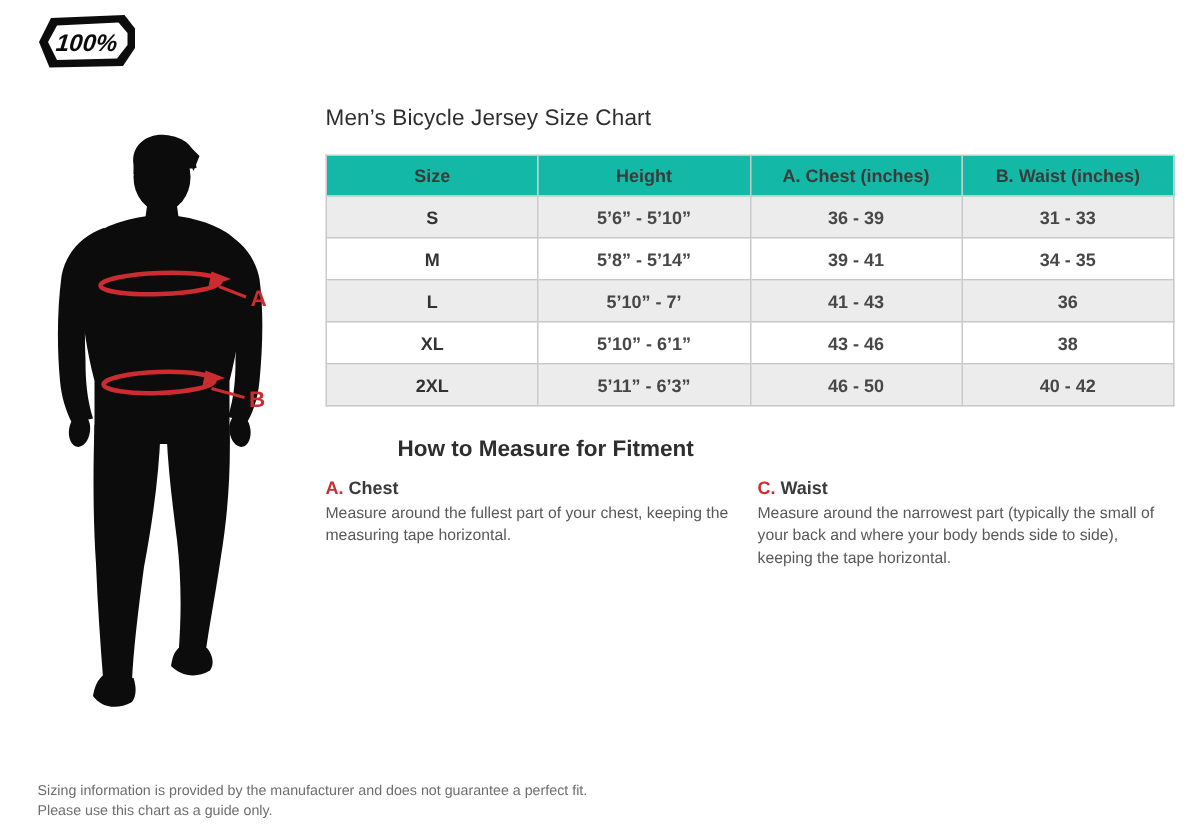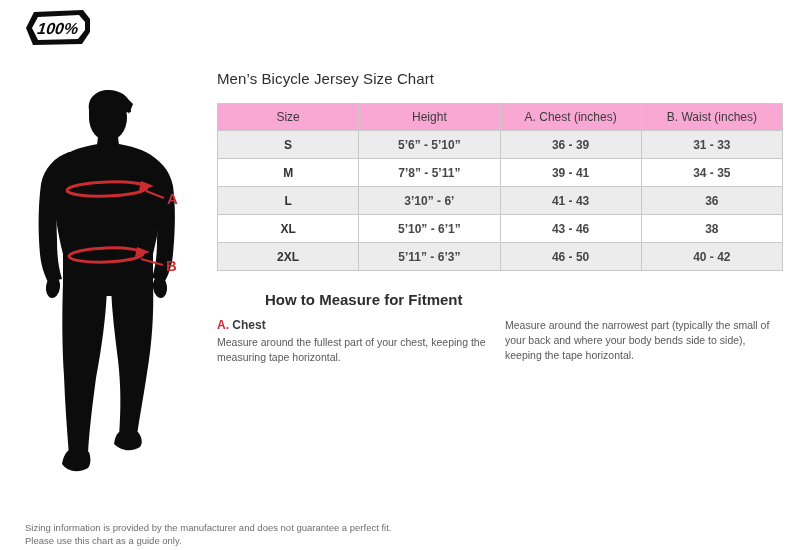--- a/index.html
+++ b/index.html
@@ -21,21 +21,21 @@
   table.size-table {
     position: absolute; left: 217px; top: 103px; width: 566px;
     border-collapse: collapse; table-layout: fixed;
     font-size: 12px; color: #474747;
   }
   table.size-table th, table.size-table td {
     border: 1px solid #c9c9c9; text-align: center; vertical-align: middle;
     height: 28px; padding: 0 4px; font-weight: bold;
   }
   table.size-table thead th {
-    background: #f9a8d4; font-weight: normal; color: #3b3b3b; height: 27px;
+    background: #14b8a6; font-weight: bold; color: #3b3b3b; height: 27px;
   }
   table.size-table td.size-cell { font-weight: bold; color: #333; }
   table.size-table tr.shade td { background: #ececec; }
   table.size-table tr.plain td { background: #ffffff; }
 
   .howto-title {
     position: absolute; left: 217px; top: 291px;
     font-size: 15px; font-weight: bold; color: #2e2e2e; margin-left: 48px;
   }
 
@@ -107,27 +107,27 @@
   </thead>
   <tbody>
     <tr class="shade">
       <td class="size-cell">S</td>
       <td>5’6” - 5’10”</td>
       <td>36 - 39</td>
       <td>31 - 33</td>
     </tr>
     <tr class="plain">
       <td class="size-cell">M</td>
-      <td>7’8” - 5’11”</td>
+      <td>5’8” - 5’14”</td>
       <td>39 - 41</td>
       <td>34 - 35</td>
     </tr>
     <tr class="shade">
       <td class="size-cell">L</td>
-      <td>3’10” - 6’</td>
+      <td>5’10” - 7’</td>
       <td>41 - 43</td>
       <td>36</td>
     </tr>
     <tr class="plain">
       <td class="size-cell">XL</td>
       <td>5’10” - 6’1”</td>
       <td>43 - 46</td>
       <td>38</td>
     </tr>
     <tr class="shade">
@@ -143,20 +143,24 @@
 
 <div class="measure-cols">
   <div class="measure-col-a">
     <div class="measure-label">
       <span class="measure-letter">A.</span>
       <span>Chest</span>
     </div>
     <div class="measure-desc">Measure around the fullest part of your chest, keeping the measuring tape horizontal.</div>
   </div>
   <div class="measure-col-c">
+    <div class="measure-label">
+      <span class="measure-letter">C.</span>
+      <span>Waist</span>
+    </div>
     <div class="measure-desc">Measure around the narrowest part (typically the small of your back and where your body bends side to side), keeping the tape horizontal.</div>
   </div>
 </div>
 
 <div class="footer">
   <div>Sizing information is provided by the manufacturer and does not guarantee a perfect fit.</div>
   <div>Please use this chart as a guide only.</div>
 </div>
 
 </body></html>

